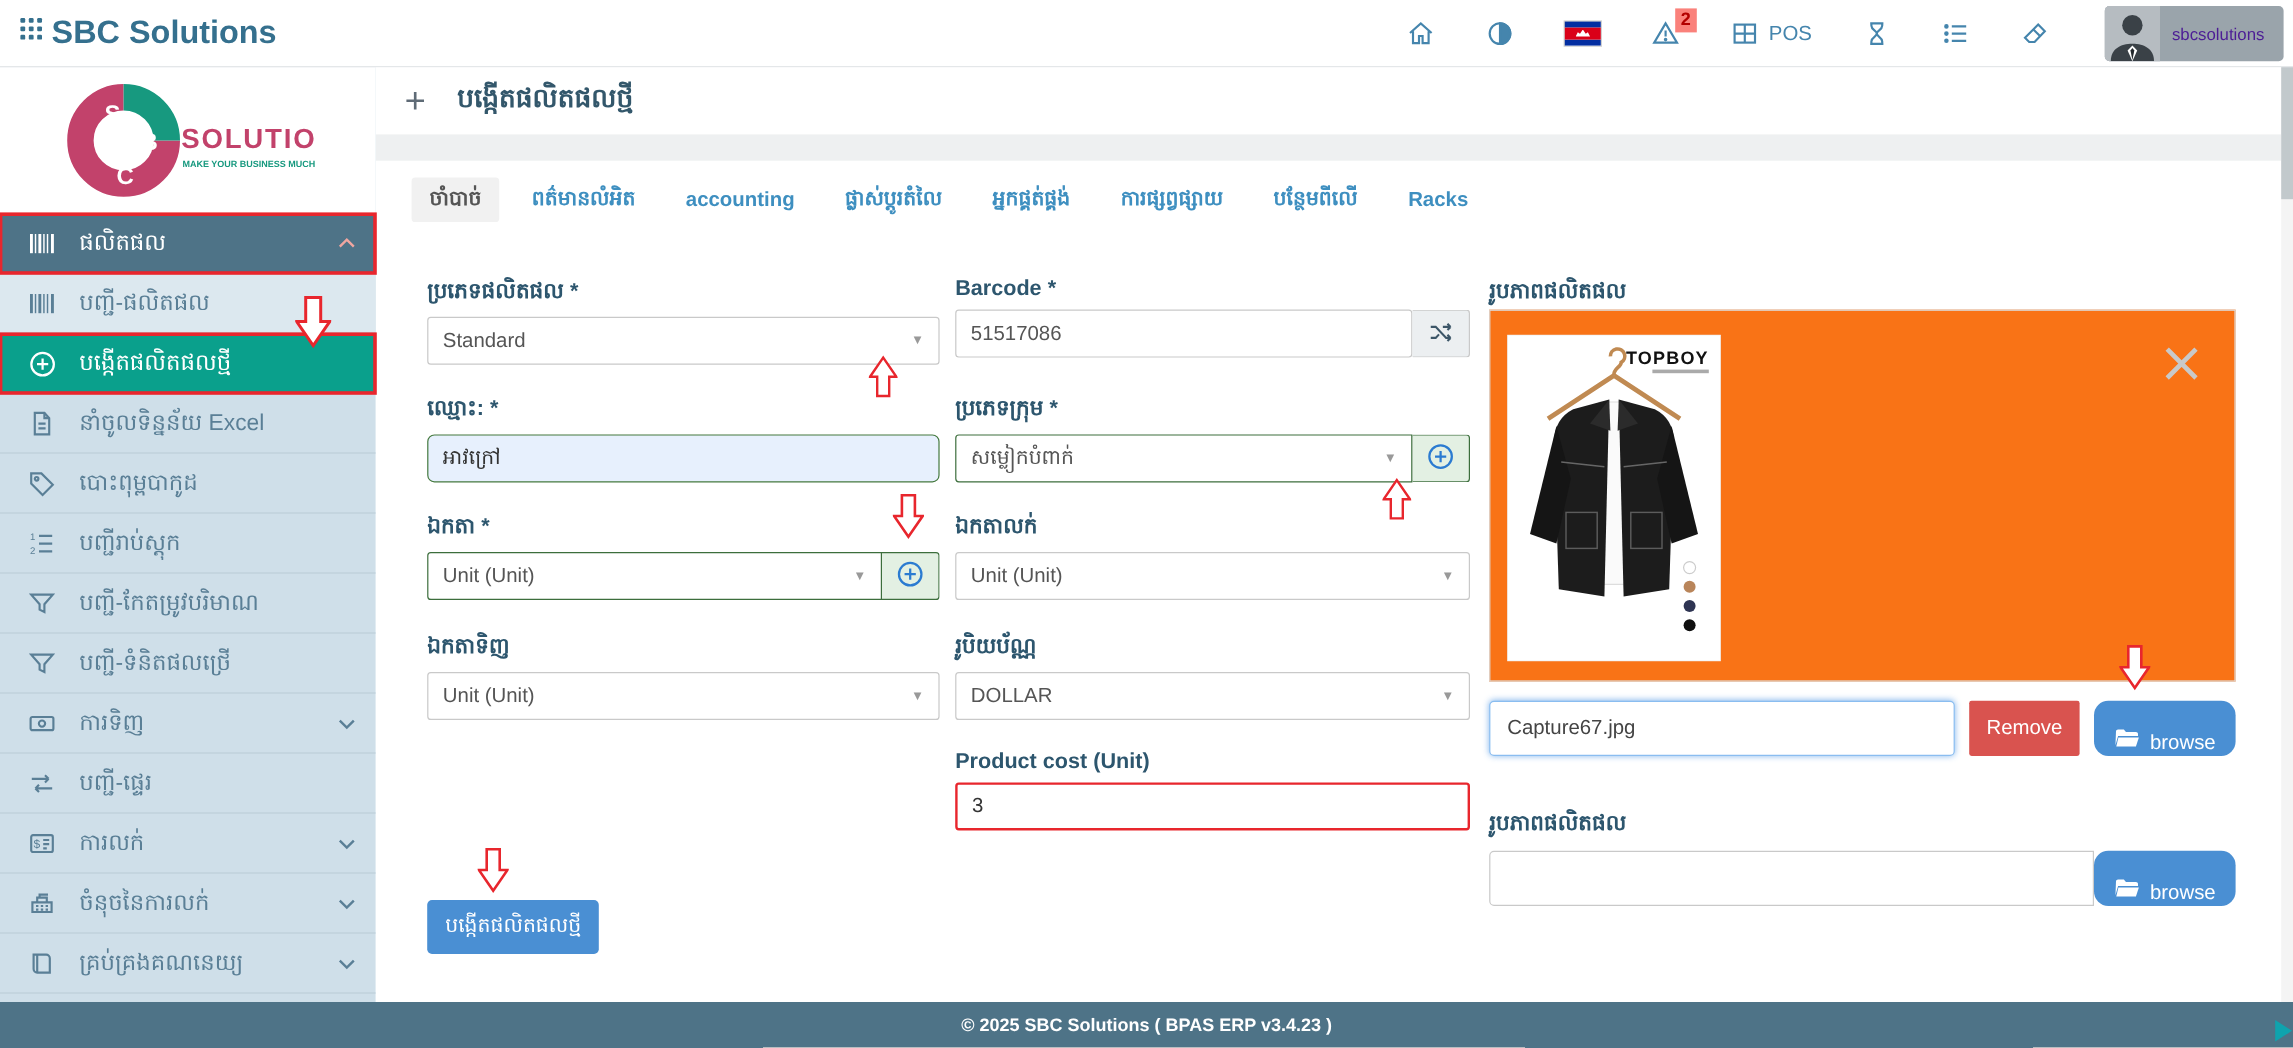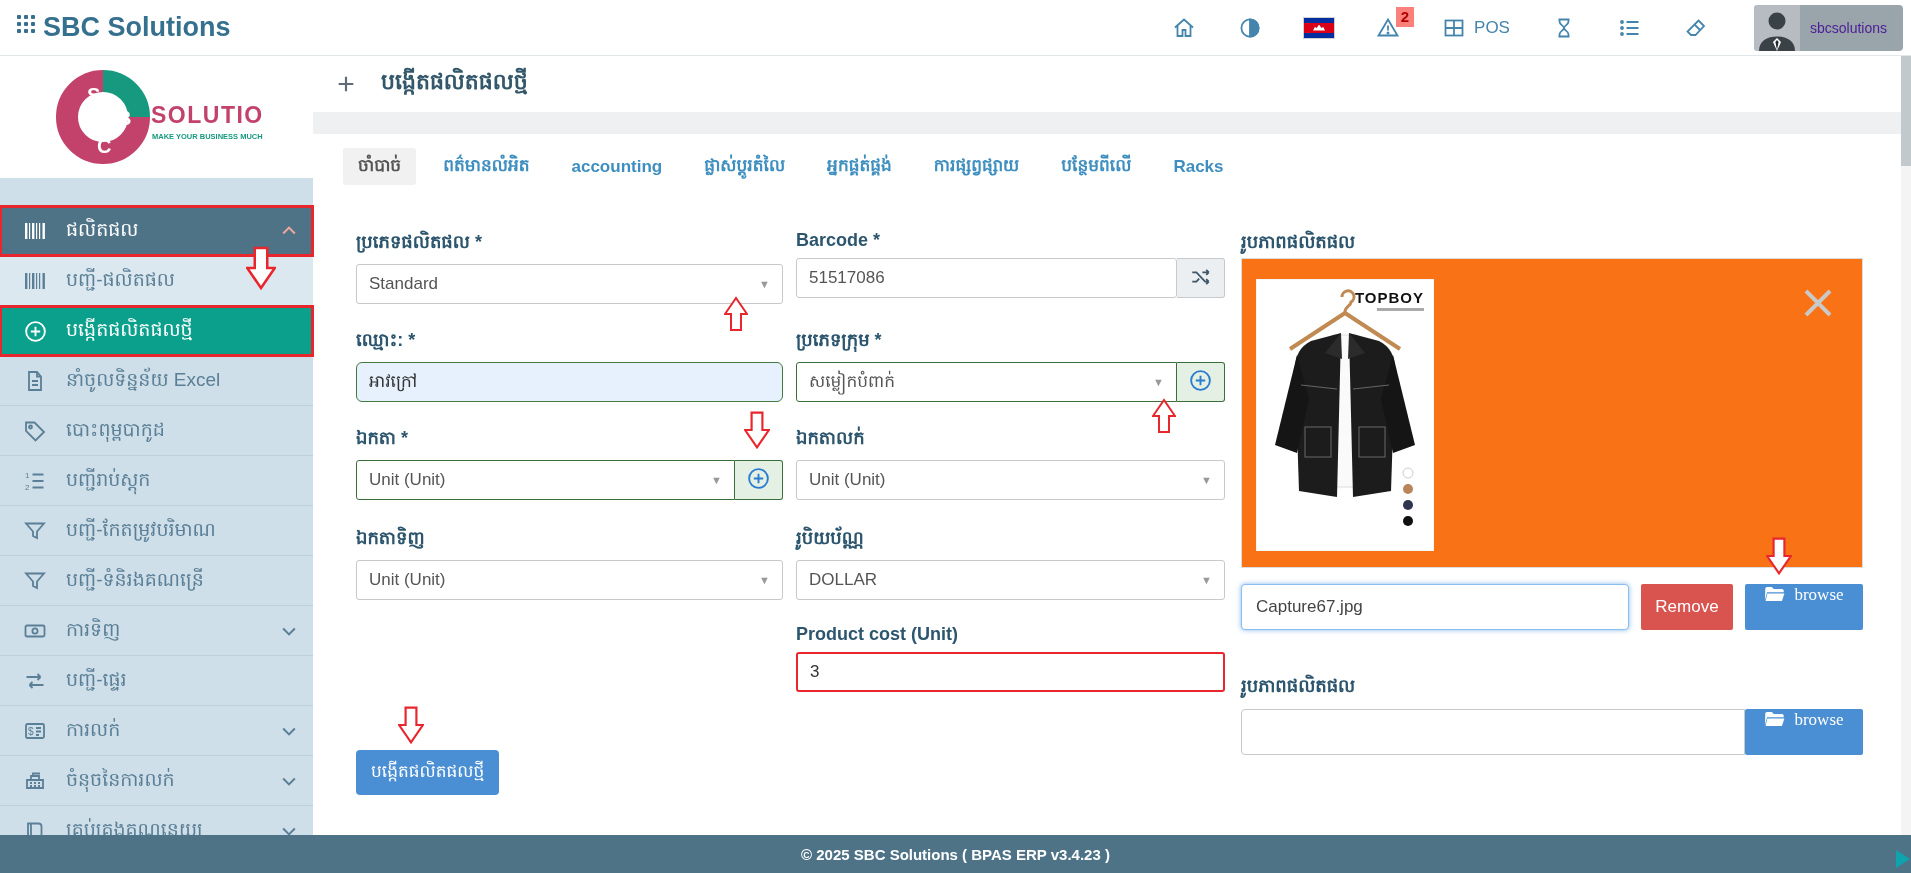--- a/index.html
+++ b/index.html
@@ -24,21 +24,21 @@
   .uname{color:#4c1d95;font-size:14px;}
 
   
   .sidebar{position:absolute;top:56px;left:0;width:313px;bottom:38px;background:#cfdfe9;z-index:4;}
   .logo{height:122px;background:#fff;display:flex;align-items:center;justify-content:center;cursor:pointer;}
   .mi{height:50px;display:flex;align-items:center;gap:18px;padding:0 14px 0 22px;font-size:19px;color:#5a7f96;border-bottom:1px solid #bdd0da;cursor:pointer;box-sizing:border-box;}
   .mi-ic{width:26px;display:flex;justify-content:center;}
   .mi-ic svg{display:block;}
   .mi-lb{flex:1;white-space:nowrap;overflow:hidden;}
   .mi-ch{display:flex;}
-  .mi.parent-active{background:var(--slate);color:#fff;border-bottom:none;margin-top:28px;}
+  .mi.parent-active{background:var(--slate);color:#fff;border-bottom:none;}
   .mi.parent-active .mi-ch{color:#f0a6a0;}
   .mi.hover{background:#dce8ef;}
   .mi.active{background:var(--teal-active);color:#fff;border-bottom:none;}
   .mi.annotated{outline:3px solid var(--annotation-red);outline-offset:-2px;}
 
   
   .content{position:absolute;left:313px;top:56px;right:10px;bottom:38px;background:#fff;}
   .page-head{height:56px;display:flex;align-items:center;gap:24px;padding-left:22px;}
   .plusico{color:#5f6b76;cursor:pointer;display:flex;}
   .page-head h1{margin:0;font-size:22px;font-weight:bold;color:#33576b;}
@@ -70,21 +70,21 @@
   .rlabel{position:absolute;left:928px;font-size:18px;font-weight:bold;color:#2d566e;white-space:nowrap;}
   .imgbox{position:absolute;left:928px;top:124px;width:622px;height:310px;border:1px solid #dcdcdc;background:#f97316;box-sizing:border-box;}
   .jacketwrap{position:absolute;left:14px;top:20px;}
   .xicon{position:absolute;top:26px;right:26px;cursor:pointer;display:flex;}
   .filerow{position:absolute;left:928px;width:622px;display:flex;}
   .fr1{top:450px;gap:12px;}
   .fr2{top:575px;gap:0;}
   .file-input{height:46px;border:1px solid #8abdf0;box-shadow:0 0 5px rgba(120,175,235,.9);border-radius:4px;padding:0 14px;font-size:17px;color:#444;flex:1;min-width:0;box-sizing:border-box;font-family:inherit;outline:none;}
   .file-input2{height:46px;border:1px solid #c9c9c9;border-radius:4px 0 0 4px;padding:0 14px;font-size:17px;color:#444;flex:1;min-width:0;box-sizing:border-box;font-family:inherit;outline:none;}
   .btn-remove{width:92px;height:46px;flex:none;background:var(--danger-red);color:#fff;border:none;font-size:17px;font-family:inherit;cursor:pointer;border-radius:2px;}
-  .btn-browse{width:118px;height:46px;flex:none;background:var(--accent-blue);color:#fff;border:none;font-size:17px;font-family:Liberation Serif, serif;cursor:pointer;display:flex;align-items:flex-start;justify-content:center;gap:9px;border-radius:2px;}
+  .btn-browse{width:118px;height:46px;flex:none;background:var(--accent-blue);color:#fff;border:none;font-size:17px;font-family:Liberation Sans, sans-serif;cursor:pointer;display:flex;align-items:flex-end;justify-content:center;gap:9px;border-radius:12px;}
 
   
   .footer{position:absolute;left:0;right:0;bottom:0;height:38px;background:var(--slate);color:#fff;display:flex;align-items:center;justify-content:center;font-size:15px;font-weight:bold;z-index:5;}
   .sb{position:absolute;right:0;top:56px;width:10px;bottom:38px;background:#f4f4f4;z-index:7;}
   .sb .thumb{position:absolute;top:0;left:0;width:10px;height:110px;background:#c2c9cc;cursor:grab;}
   .corner-tri{position:absolute;right:1px;bottom:5px;width:0;height:0;border-top:9px solid transparent;border-bottom:9px solid transparent;border-left:14px solid #0fa3ae;z-index:9;}
 
   
   .arrow{position:absolute;z-index:30;pointer-events:none;}
   .arrow.up{transform:rotate(180deg);}
@@ -278,21 +278,21 @@
           </span>
           <span class="mi-lb">បញ្ជី-កែតម្រូវបរិមាណ</span>
 
         </div>
         <div class="mi">
           <span class="mi-ic">
             <svg width="24" height="24" viewBox="0 0 24 24" fill="none" stroke="currentColor" stroke-width="1.8">
               <path d="M3 4.5h18l-7 8v6.5l-4-2v-4.5z"></path>
             </svg>
           </span>
-          <span class="mi-lb">បញ្ជី-ទំនិរងគណន្រើ</span>
+          <span class="mi-lb">បញ្ជី-ទំនិតផលថ្រើ</span>
 
         </div>
         <div class="mi">
           <span class="mi-ic">
             <svg width="24" height="24" viewBox="0 0 24 24" fill="none" stroke="currentColor" stroke-width="1.8">
               <rect x="2.5" y="6.5" width="19" height="11" rx="1.5"></rect>
               <circle cx="12" cy="12" r="2.6"></circle>
               <path d="M5.5 9.5v.01M18.5 14.5v.01"></path>
             </svg>
           </span>

